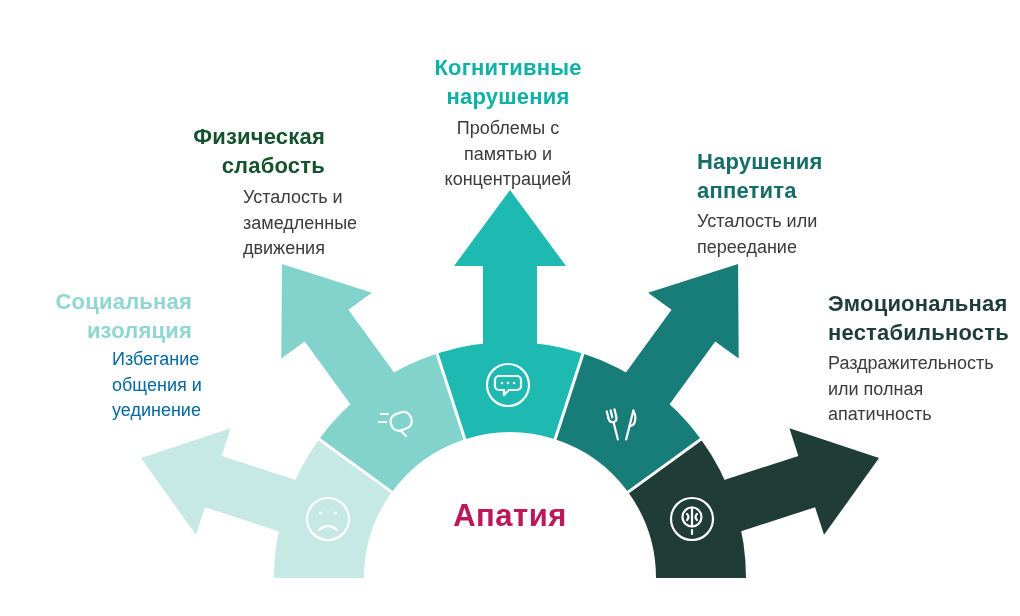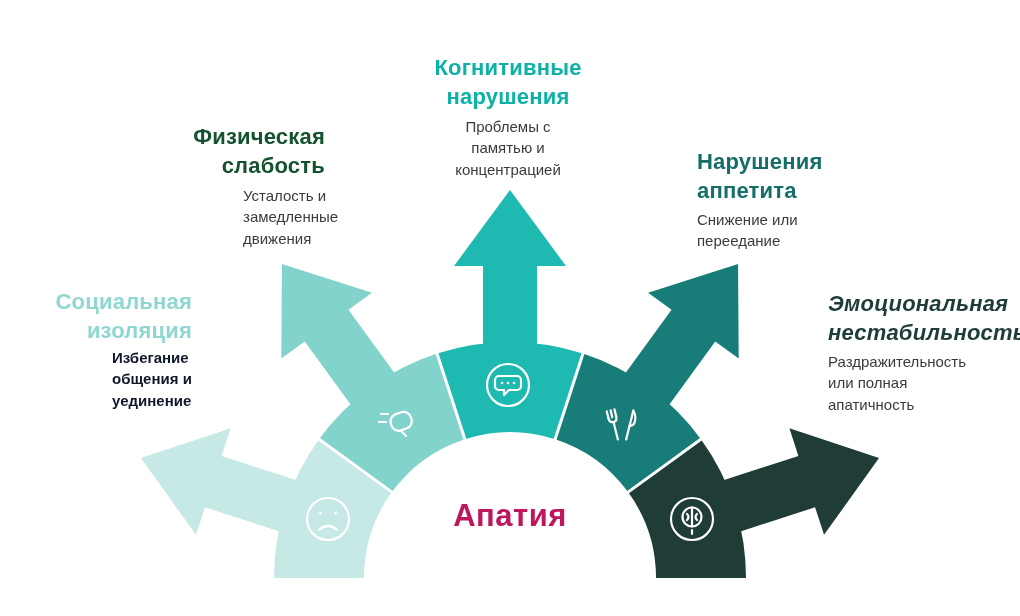--- a/index.html
+++ b/index.html
@@ -6,40 +6,40 @@
   #canvas{
     position:relative;width:1020px;height:616px;background:#fff;overflow:hidden;
     font-family:"Liberation Sans",sans-serif;
   }
   #fan-svg{position:absolute;left:0;top:0;}
   .spoke-title{
     position:absolute;font-weight:700;font-size:22px;line-height:1.32;
     white-space:pre-line;letter-spacing:.2px;
   }
   .spoke-desc{
-    position:absolute;font-size:15px;line-height:1.42;color:#3b3b3b;
+    position:absolute;font-size:18px;line-height:1.42;color:#3b3b3b;
     white-space:pre-line;
   }
   .align-r{text-align:right;}
   .align-c{text-align:center;}
   .align-l{text-align:left;}
   #center-label{
     position:absolute;left:410px;top:498px;width:200px;text-align:center;
     font-weight:700;font-size:31px;letter-spacing:.5px;
   }
   
   #t1{left:40px;top:287px;width:152px;}
   #d1{left:112px;top:347px;width:110px;}
   #t2{left:165px;top:122px;width:160px;}
   #d2{left:233px;top:185px;width:112px;}
   #t3{left:408px;top:53px;width:200px;}
   #d3{left:423px;top:116px;width:170px;}
   #t4{left:697px;top:147px;width:170px;}
   #d4{left:697px;top:209px;width:150px;}
-  #t5{left:828px;top:289px;width:185px;font-style:italic;}
+  #t5{left:828px;top:289px;width:185px;}
   #d5{left:828px;top:351px;width:170px;}
 </style>
 </head>
 <body>
 
 <div id="canvas">
 
   <svg id="fan-svg" width="1020" height="616" viewBox="0 0 1020 616">
 
     <g>
@@ -110,21 +110,21 @@
         <path d="M -5,-5 q 3,3 0,6"></path>
         <path d="M 5,-5 q -3,3 0,6"></path>
         <path d="M 0,11 V 15"></path>
       </g>
     </g>
   </svg>
 
   <div>
     <div id="t1" class="spoke-title align-r" style="color: rgb(143, 215, 208);">Социальная
 изоляция</div>
-    <div id="d1" class="spoke-desc align-l" style="color: #0f172a; font-weight: bold;">Избегание
+    <div id="d1" class="spoke-desc align-l" style="color: #0369a1;">Избегание
 общения и
 уединение</div>
   </div>
 
   <div>
     <div id="t2" class="spoke-title align-r" style="color: #14532d;">Физическая
 слабость</div>
     <div id="d2" class="spoke-desc align-l" style="color: rgb(59, 59, 59); margin-left: 10px;">Усталость и
 замедленные
 движения</div>
@@ -134,21 +134,21 @@
     <div id="t3" class="spoke-title align-c" style="color: rgb(13, 177, 167);">Когнитивные
 нарушения</div>
     <div id="d3" class="spoke-desc align-c" style="color: rgb(59, 59, 59);">Проблемы с
 памятью и
 концентрацией</div>
   </div>
 
   <div>
     <div id="t4" class="spoke-title align-l" style="color: rgb(21, 110, 104);">Нарушения
 аппетита</div>
-    <div id="d4" class="spoke-desc align-l" style="color: rgb(59, 59, 59);">Снижение или
+    <div id="d4" class="spoke-desc align-l" style="color: rgb(59, 59, 59);">Усталость или
 переедание</div>
   </div>
 
   <div>
     <div id="t5" class="spoke-title align-l" style="color: rgb(31, 61, 56);">Эмоциональная
 нестабильность</div>
     <div id="d5" class="spoke-desc align-l" style="color: rgb(59, 59, 59);">Раздражительность
 или полная
 апатичность</div>
   </div>

